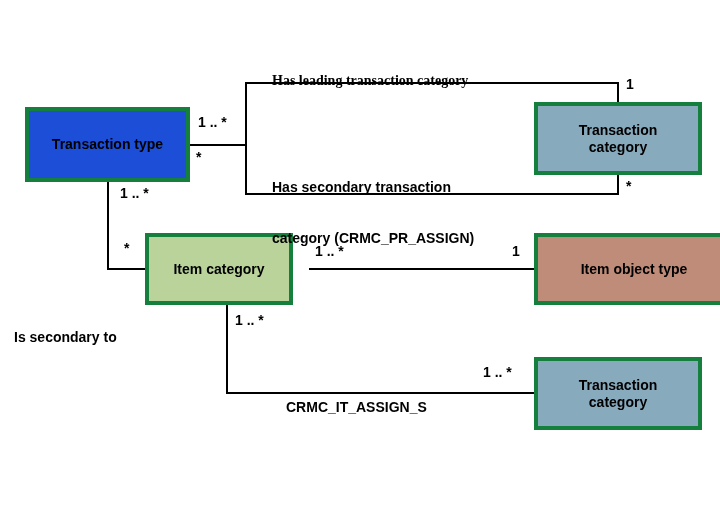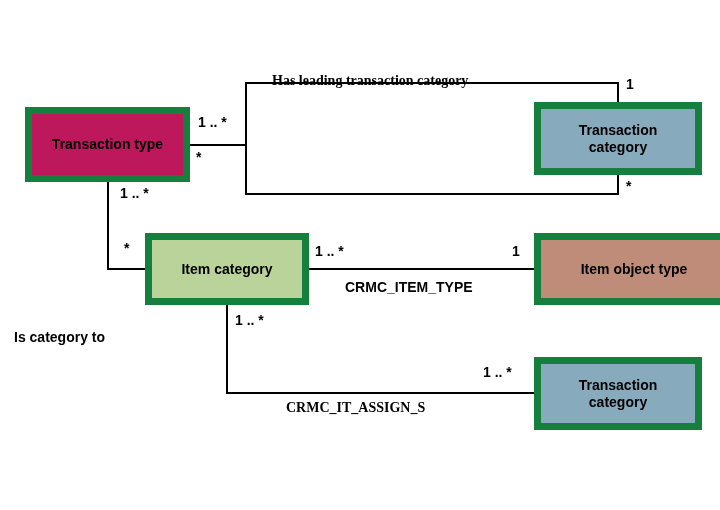--- a/index.html
+++ b/index.html
@@ -3,32 +3,32 @@
 <meta charset="utf-8">
 <style>
   * { margin:0; padding:0; box-sizing:border-box; }
   html,body { background:#fff; }
   #canvas {
     position:relative; width:720px; height:510px; background:#ffffff;
     font-family:"Liberation Sans", sans-serif; font-weight:bold;
     font-size:14px; color:#000; overflow:hidden;
   }
   .box {
-    position:absolute; border:7px solid #15803d;
+    position:absolute; border:4px solid #15803d;
     display:flex; align-items:center; justify-content:center; text-align:center;
   }
   .box-label { display:inline-block; line-height:17px; }
   .narrow { max-width:120px; }
   .line { position:absolute; background:#000; }
   .lbl { position:absolute; line-height:17px; white-space:pre; }
 
   
   #box-tt     { left:25px;  top:107px; width:165px; height:75px; }
   #box-tc-top { left:534px; top:102px; width:168px; height:73px; }
-  #box-ic     { left:145px; top:233px; width:164px; height:72px; }
+  #box-ic     { left:145px; top:233px; width:148px; height:72px; }
   #box-iot    { left:534px; top:233px; width:200px; height:72px; }
   #box-tc-bot { left:534px; top:357px; width:168px; height:73px; }
 
   
   #l-stub   { left:190px; top:144px; width:57px;  height:2px; }
   #l-vmain  { left:245px; top:82px;  width:2px;   height:113px; }
   #l-htop   { left:245px; top:82px;  width:374px; height:2px; }
   #l-vtr    { left:617px; top:82px;  width:2px;   height:22px; }
   #l-hsec   { left:245px; top:193px; width:374px; height:2px; }
   #l-vmr    { left:617px; top:173px; width:2px;   height:22px; }
@@ -36,21 +36,21 @@
   #l-hitem  { left:107px; top:268px; width:40px;  height:2px; }
   #l-hio    { left:309px; top:268px; width:227px; height:2px; }
   #l-vbelow { left:226px; top:305px; width:2px;   height:89px; }
   #l-hbot   { left:226px; top:392px; width:310px; height:2px; }
 
   
   #t-leading   { left:272px; top:38px;font-family:Liberation Serif, serif; }
   #t-secondary { left:272px; top:145px; }
   #t-assigned  { left:14px;  top:295px; }
   #t-itemtype  { left:345px; top:279px; }
-  #t-itassign  { left:286px; top:399px;font-family:Liberation Serif, serif; }
+  #t-itassign  { left:286px; top:399px; }
 
   
   #m-tt-lead { left:198px; top:114px; }
   #m-tt-sec  { left:196px; top:149px; }
   #m-tc-lead { left:626px; top:76px; }
   #m-tc-sec  { left:626px; top:178px; }
   #m-tt-ia   { left:120px; top:185px; }
   #m-ic-ia   { left:124px; top:240px; }
   #m-ic-it   { left:315px; top:243px; }
   #m-iot-it  { left:512px; top:243px; }
@@ -67,21 +67,21 @@
   <div class="line" id="l-htop"></div>
   <div class="line" id="l-vtr"></div>
   <div class="line" id="l-hsec"></div>
   <div class="line" id="l-vmr"></div>
   <div class="line" id="l-vleft"></div>
   <div class="line" id="l-hitem"></div>
   <div class="line" id="l-hio"></div>
   <div class="line" id="l-vbelow"></div>
   <div class="line" id="l-hbot"></div>
 
-  <div class="box" id="box-tt" style="background-color: #be185d;">
+  <div class="box" id="box-tt" style="background-color: #1d4ed8;">
     <span class="box-label">Transaction type</span>
   </div>
 
   <div class="box" id="box-tc-top" style="background-color: rgb(136, 170, 189);">
     <span class="box-label narrow">Transaction category</span>
   </div>
 
   <div class="box" id="box-ic" style="background-color: rgb(185, 211, 155);">
     <span class="box-label">Item category</span>
   </div>
@@ -91,26 +91,29 @@
   </div>
 
   <div class="box" id="box-tc-bot" style="background-color: rgb(136, 170, 189);">
     <span class="box-label narrow">Transaction category</span>
   </div>
 
   <div class="lbl" id="t-leading">
     <div>Has leading transaction category</div>
   </div>
 
+  <div class="lbl" id="t-secondary">
+    <div>Has secondary transaction</div>
+    <div>category (CRMC_PR_ASSIGN)</div>
+  </div>
 
   <div class="lbl" id="t-assigned">
-    <div>Is category to</div>
+    <div>Is secondary to</div>
   </div>
 
-  <div class="lbl" id="t-itemtype">CRMC_ITEM_TYPE</div>
 
   <div class="lbl" id="t-itassign">CRMC_IT_ASSIGN_S</div>
 
   <div class="lbl" id="m-tt-lead">1 .. *</div>
   <div class="lbl" id="m-tt-sec">*</div>
   <div class="lbl" id="m-tc-lead">1</div>
   <div class="lbl" id="m-tc-sec">*</div>
   <div class="lbl" id="m-tt-ia">1 .. *</div>
   <div class="lbl" id="m-ic-ia">*</div>
   <div class="lbl" id="m-ic-it">1 .. *</div>

